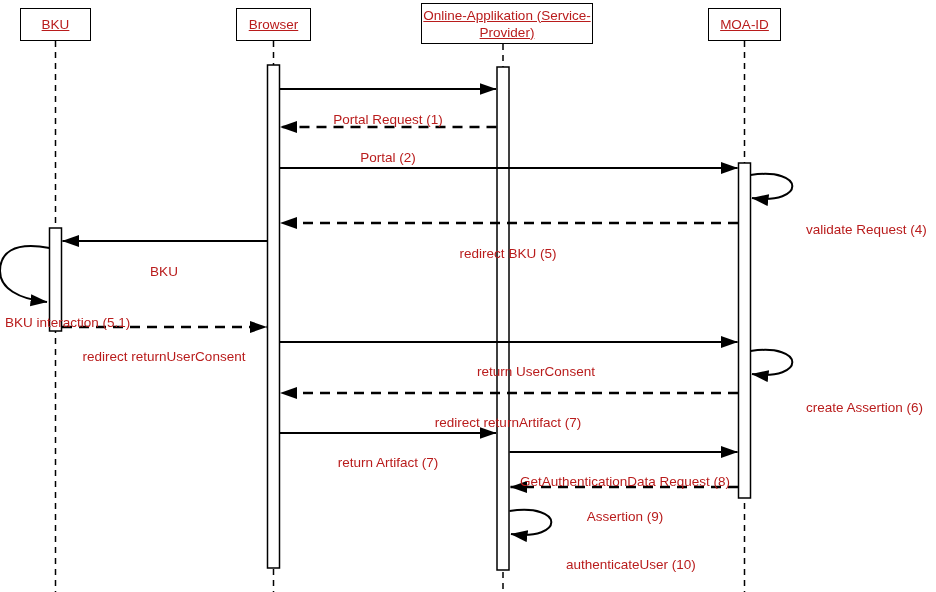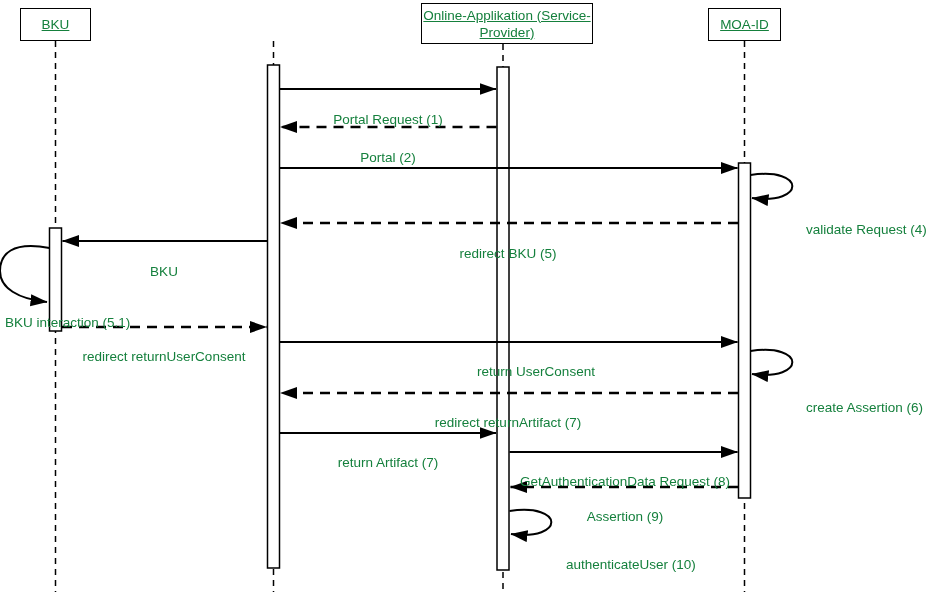--- a/index.html
+++ b/index.html
@@ -6,21 +6,21 @@
     margin: 0;
     padding: 0;
     background: #ffffff;
   }
   .canvas {
     position: relative;
     width: 936px;
     height: 592px;
     background: #ffffff;
     font-family: "Liberation Sans", sans-serif;
-    color: #15803d;
+    color: #b91c1c;
     overflow: hidden;
   }
   .canvas svg {
     position: absolute;
     left: 0;
     top: 0;
   }
   .actor-box {
     position: absolute;
     box-sizing: border-box;
@@ -86,20 +86,23 @@
     <line x1="738" y1="393" x2="280.5" y2="393" stroke="#000" stroke-width="2.4" stroke-dasharray="10 7" marker-end="url(#arr)"></line>
     <line x1="279.5" y1="433" x2="496" y2="433" stroke="#000" stroke-width="2" marker-end="url(#arr)"></line>
     <line x1="509.5" y1="452" x2="737.5" y2="452" stroke="#000" stroke-width="2" marker-end="url(#arr)"></line>
     <line x1="738" y1="487" x2="510.5" y2="487" stroke="#000" stroke-width="2.4" stroke-dasharray="10 7" marker-end="url(#arr)"></line>
     <path d="M 509.5 511 C 565 503, 565 541, 511 534" fill="none" stroke="#000" stroke-width="2" marker-end="url(#arr)"></path>
   </svg>
 
   <div class="actor-box" style="left:20px; top:8px; width:71px; height:33px;">
     <span>BKU</span>
   </div>
+  <div class="actor-box" style="left:236px; top:8px; width:75px; height:33px;">
+    <span>Browser</span>
+  </div>
   <div class="actor-box" style="left:421px; top:3px; width:172px; height:41px;">
     <span>Online-Applikation (Service-</span>
     <span>Provider)</span>
   </div>
   <div class="actor-box" style="left:708px; top:8px; width:73px; height:33px;">
     <span>MOA-ID</span>
   </div>
 
   <div class="msg c" style="left:388px; top:68px;">Portal Request (1)</div>
   <div class="msg c" style="left:388px; top:106px;">Portal (2)</div>

